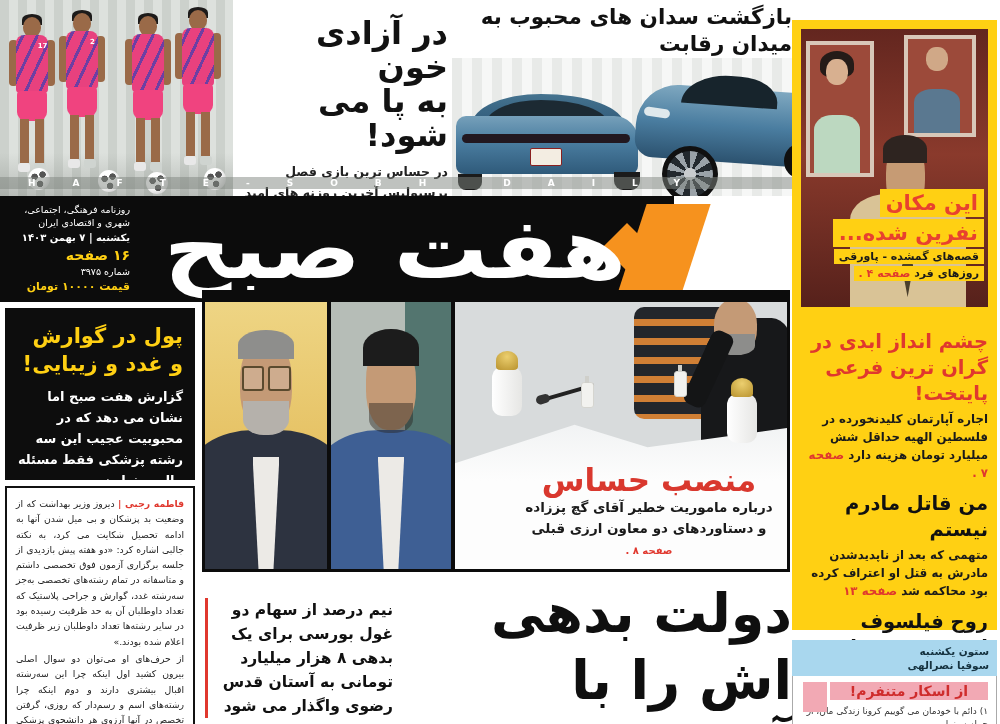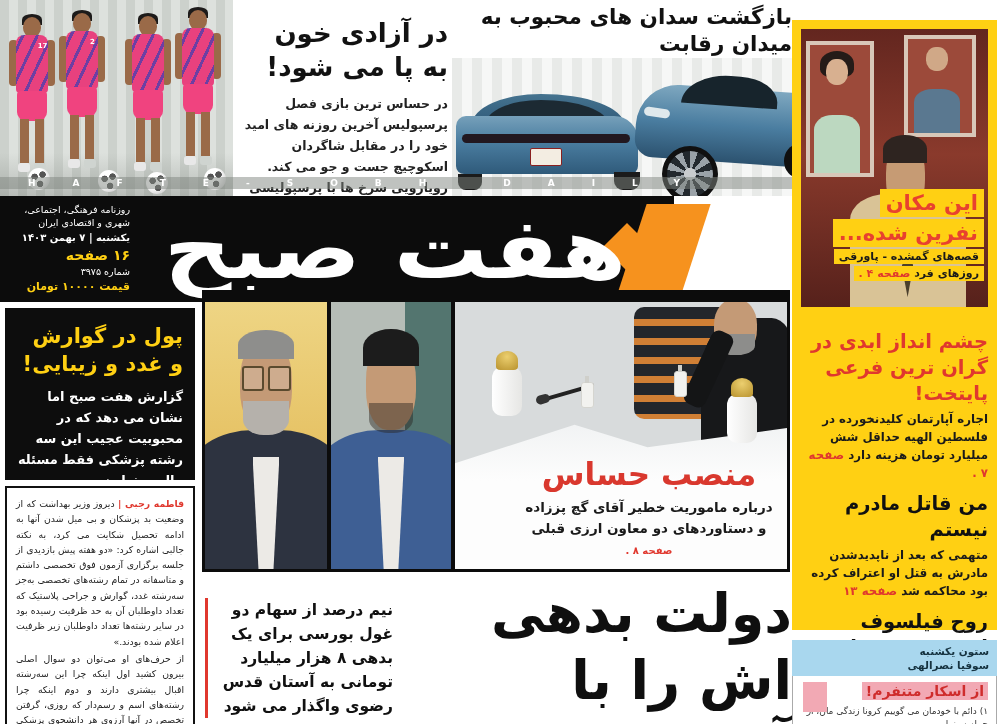--- a/index.html
+++ b/index.html
@@ -30,21 +30,21 @@
                radial-gradient(circle at 55% 72%,#555 0 3px,transparent 3.5px),
                radial-gradient(circle at 35% 35%,#fff 0 40%,#ddd 70%,#b5b5b5 100%);}
 
   
   .wm{position:absolute;left:0;top:177px;width:792px;height:12px;background:rgba(128,133,128,.5);
       color:#fff;font-size:9px;font-weight:bold;line-height:12px;direction:ltr;
       letter-spacing:37px;padding-left:28px;overflow:hidden;white-space:nowrap;}
 
   
   .story-tl{position:absolute;left:236px;top:16px;width:212px;direction:rtl;text-align:right;}
-  .story-tl .t{font-size:26px;font-weight:bold;color:#121212;line-height:34px;}
+  .story-tl .t{font-size:32px;font-weight:bold;color:#121212;line-height:34px;}
   .story-tl .b{margin-top:9px;font-size:12.5px;font-weight:bold;color:#222;line-height:21px;}
 
   
   .cars-head{position:absolute;left:452px;top:3px;width:340px;direction:rtl;text-align:right;}
   .cars-head .t{font-size:21.5px;font-weight:bold;color:#111;line-height:27px;}
   .cars-head .s{margin-top:3px;font-size:11.5px;font-weight:bold;color:#222;line-height:16px;}
   .cars-photo{position:absolute;left:452px;top:58px;width:340px;height:138px;overflow:hidden;
     background:repeating-linear-gradient(90deg,#e8eae8 0 10px,#f6f7f6 10px 20px);}
   .car1{position:absolute;left:4px;top:36px;width:198px;height:100px;}
   .car1 .body{position:absolute;left:0;top:22px;width:182px;height:58px;border-radius:10px 24px 8px 8px;
@@ -112,21 +112,21 @@
   .fl1{left:11%;top:24%;}
   .fl2{right:9%;top:34%;}
   .mic{position:absolute;left:27%;top:33%;width:50px;height:4px;border-radius:2px;background:#222;transform:rotate(-16deg);}
   .mic::before{content:'';position:absolute;left:-10px;top:-3px;width:14px;height:9px;border-radius:5px;background:#333;}
   .bottle{position:absolute;width:11px;height:24px;border-radius:3px;background:#f2f2ef;border:1px solid #d5d5d0;}
   .bottle::before{content:'';position:absolute;top:-7px;left:3px;width:4px;height:7px;background:#cfcfca;}
   .bt1{left:38%;top:30%;}
   .bt2{right:30%;top:26%;}
   .center-story{position:absolute;right:12px;bottom:8px;direction:rtl;text-align:center;}
   .cs-title{color:#d9382e;font-size:31px;font-weight:bold;line-height:34px;}
-  .cs-body{margin-top:6px;width:252px;font-size:13.5px;font-weight:bold;color:#1a1a1a;line-height:21px;}
+  .cs-body{width:252px;font-size:13.5px;font-weight:bold;color:#1a1a1a;line-height:21px;}
 
   
   .black-box{position:absolute;left:5px;top:308px;width:190px;height:172px;background:#0d0d0d;
     box-sizing:border-box;padding:14px 12px;direction:rtl;text-align:right;}
   .bb-title{color:#ffd013;font-size:21px;font-weight:bold;line-height:28px;}
   .bb-body{color:#ffffff;font-size:13px;font-weight:bold;line-height:21px;margin-top:8px;}
   .article-box{position:absolute;left:5px;top:486px;width:190px;height:240px;border:2px solid #111;background:#fff;
     box-sizing:border-box;padding:8px 9px;direction:rtl;text-align:justify;font-size:9.3px;line-height:15.3px;color:#222;overflow:hidden;}
   .article-box p{margin:0 0 2px;}
   .author{color:#e0382e;font-weight:bold;}
@@ -162,21 +162,21 @@
   .yt{font-size:19.5px;font-weight:bold;line-height:26px;color:#111;}
   .yt.red-t{color:#e0382e;}
   .yb{font-size:11.8px;font-weight:bold;line-height:18px;color:#1a1a1a;margin:3px 0 9px;}
 
   
   .sunday{position:absolute;left:792px;top:640px;width:205px;height:84px;box-sizing:border-box;}
   .sun-head{background:#a9d7ee;padding:4px 8px;direction:rtl;text-align:right;font-size:10.5px;font-weight:bold;color:#15323f;line-height:14px;}
   .sun-body{position:relative;border:1px solid #aaa;border-top:none;background:#fff;padding:7px 8px 0;direction:rtl;text-align:right;height:52px;}
   .sun-deco{position:absolute;left:10px;top:6px;width:24px;height:30px;background:#f2a9b4;}
   .sun-title{font-size:14px;font-weight:bold;}
-  .hl{background:#f2a9b4;color:#cf2c2c;padding:1px 4px;}
+  .hl{background:#f2a9b4;color:#cf2c2c;padding:1px 20px;}
   .sun-text{margin-top:6px;font-size:9px;color:#333;line-height:13px;}
 </style>
 </head>
 <body>
 
 <div class="page">
 
   <div class="soccer">
     <div class="player" style="left:6px;top:16px;">
       <div class="p-hair"></div>

